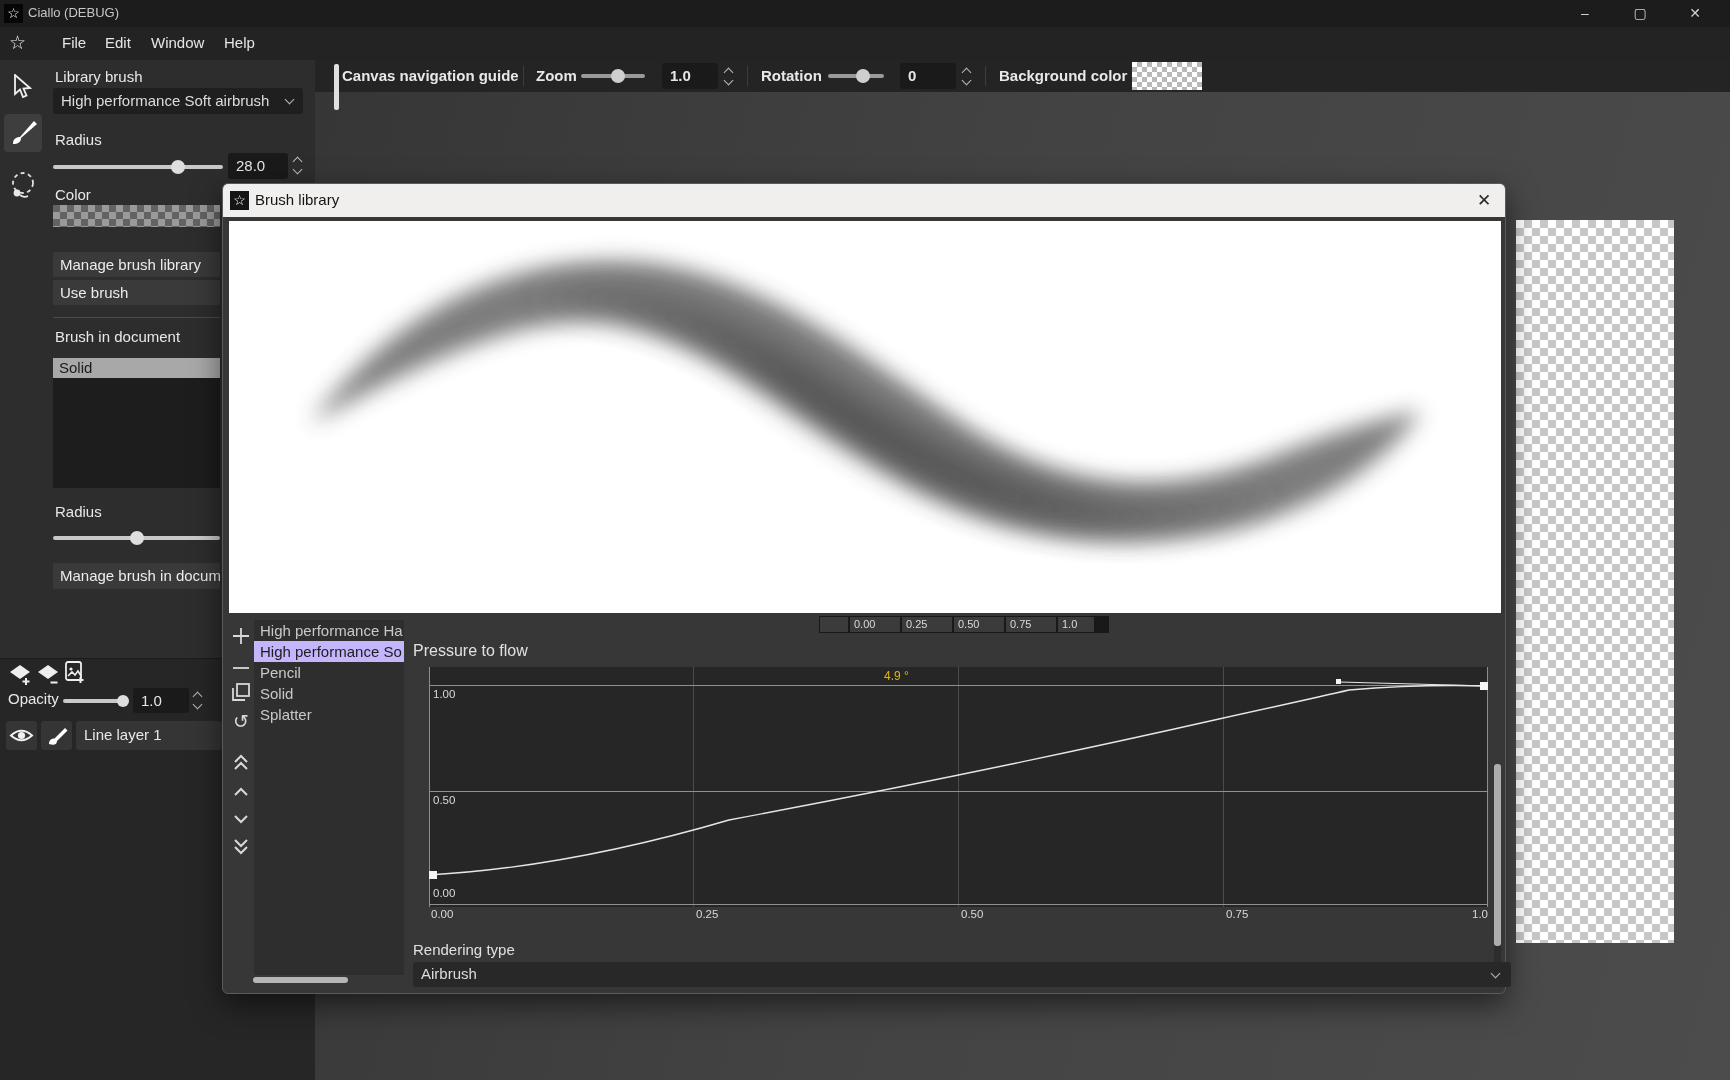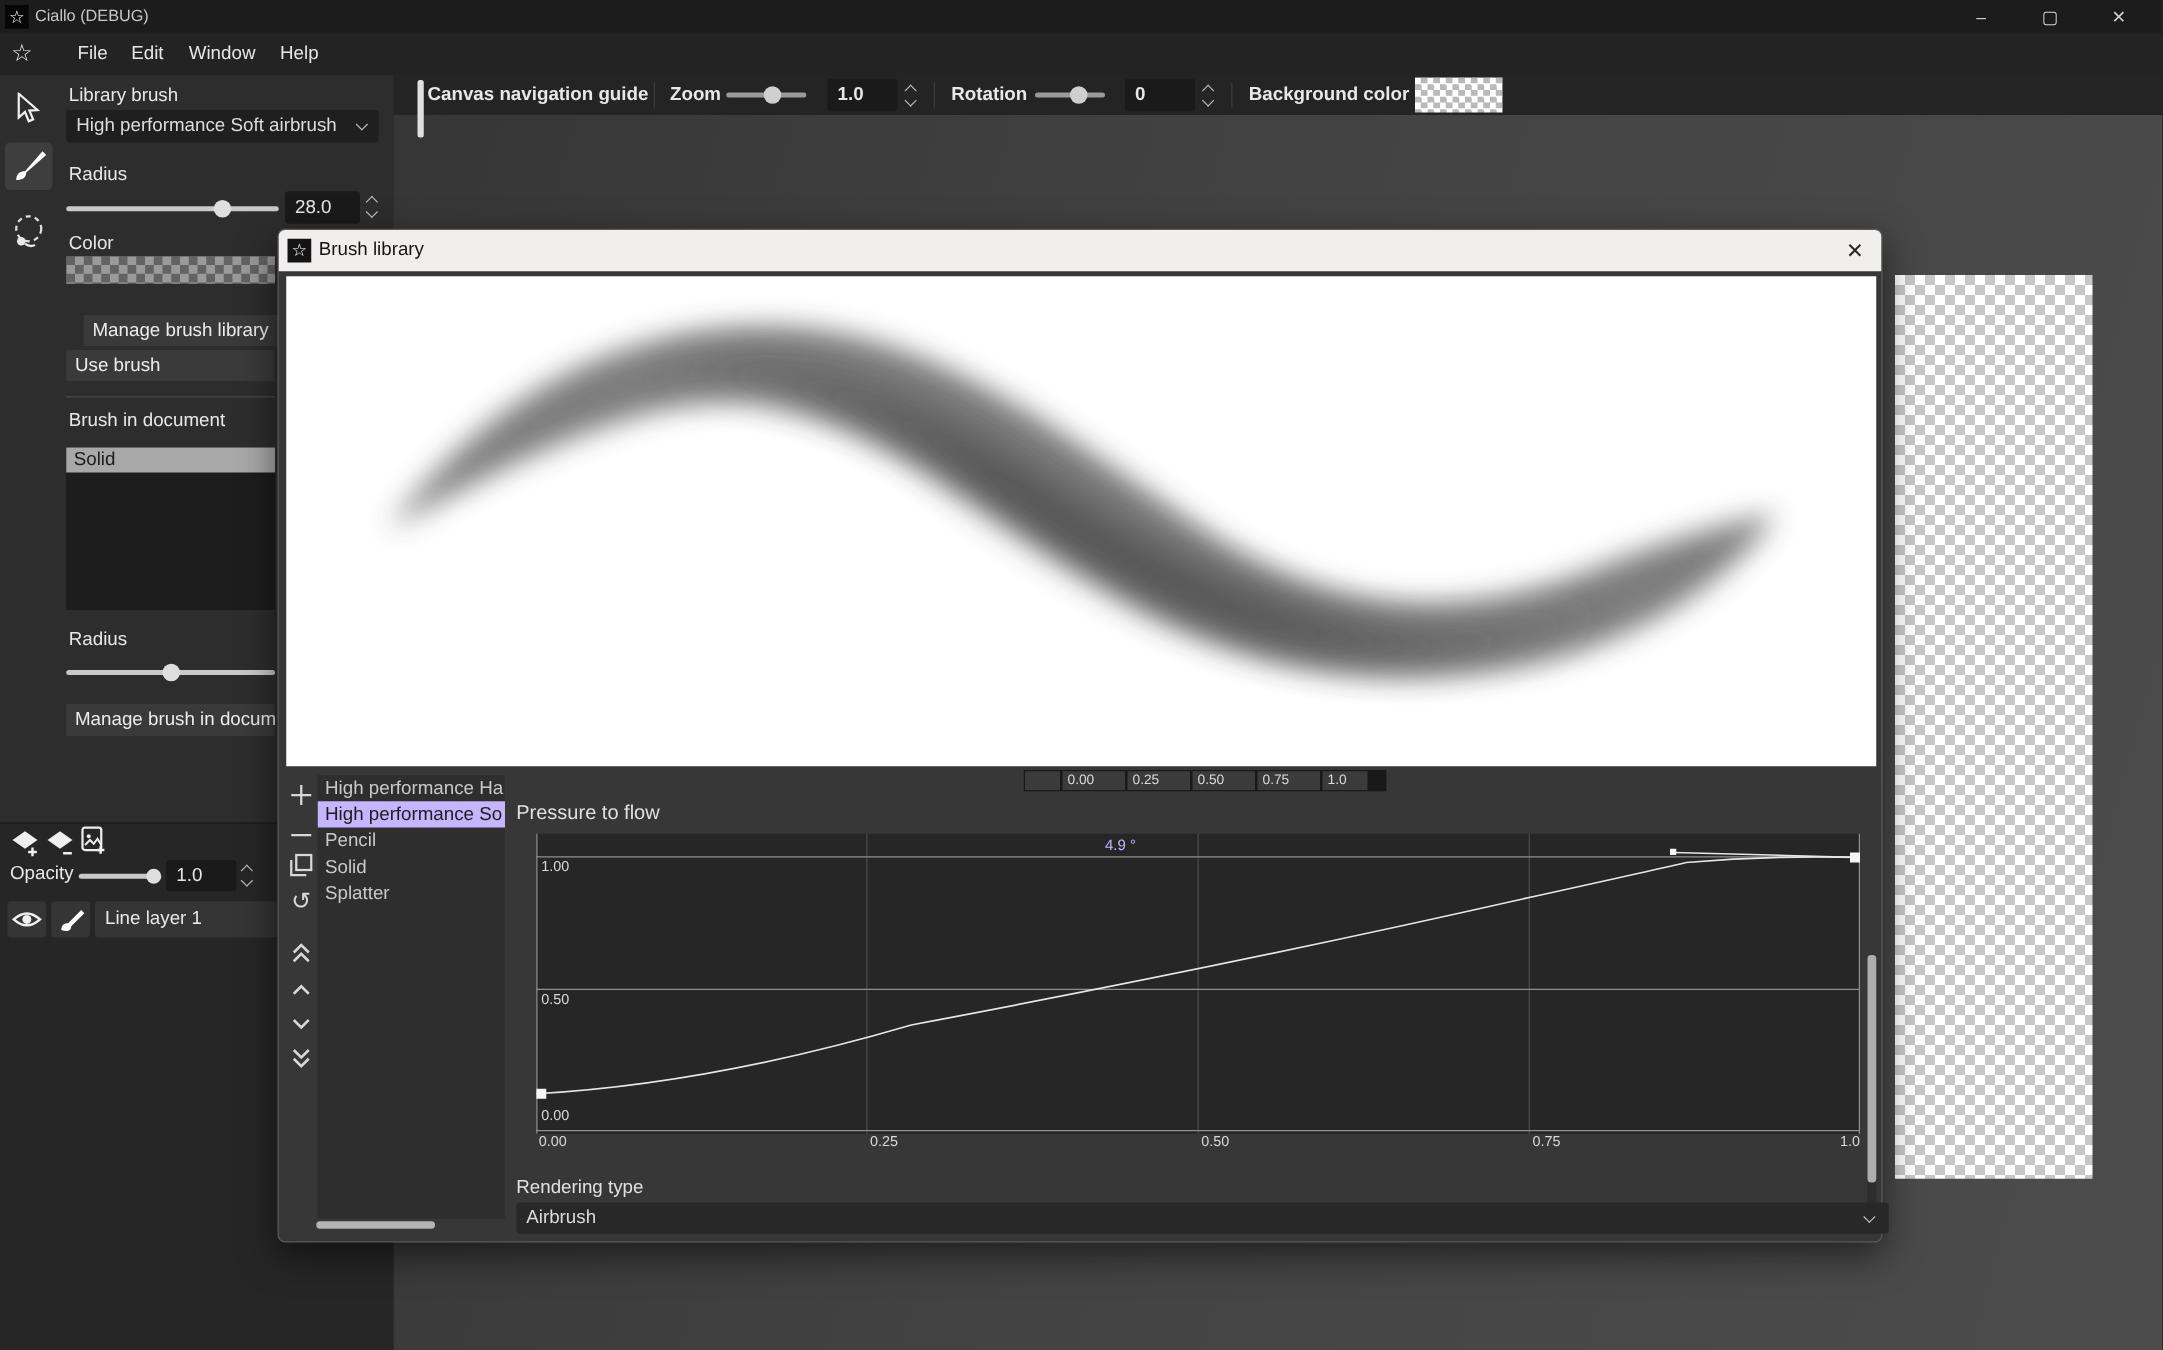--- a/index.html
+++ b/index.html
@@ -74,21 +74,21 @@
   #ruler { left:596px; top:432px; width:290px; height:17px; background:#191919; display:flex; gap:2px; padding:1px; }
   #ruler .seg { background:#3b3b3b; height:15px; font-size:11px; line-height:15px; color:#dadada; padding-left:4px; }
 
   
   #curve-title { left:190px; top:458px; font-size:16px; color:#e0e0e0; }
   #plot { left:206px; top:483px; width:1059px; height:240px; background:#262626; }
   .vgrid { position:absolute; top:0; bottom:0; width:1px; background:#4b4b4b; }
   .vgrid.edge { background:#8d8d8d; }
   .hgrid { position:absolute; left:0; right:0; height:1px; background:#909090; }
   .ytick { position:absolute; left:4px; font-size:11.5px; color:#d8d8d8; }
-  #plot-annot { position:absolute; left:455px; top:2px; font-size:12px; color:#c4b5fd; }
+  #plot-annot { position:absolute; left:455px; top:2px; font-size:12px; color:#eab308; }
   #xticks { left:206px; top:724px; width:1059px; height:16px; font-size:11.5px; color:#d8d8d8; }
   #dlg-vscroll { left:1271px; top:580px; width:7px; height:182px; background:#aeaeae; border-radius:3px; }
   #dlg-vscroll-track { left:1271px; top:760px; width:7px; height:34px; background:#2d2d2d; border-radius:3px; }
   #rt-label { left:190px; top:757px; font-size:15px; color:#e0e0e0; }
   #rt-dropdown { left:190px; top:778px; width:1098px; height:25px; background:#282828; border-radius:3px; font-size:15px; color:#dcdcdc; }
 </style>
 </head>
 <body>
 
 <div id="stage">
@@ -143,21 +143,21 @@
       <span class="vb-text">28.0</span>
     </div>
     <div class="abs spin" style="left:292px; top:93px; height:26px;">
       <span class="chev up" style="left:2px; top:5px;"></span>
       <span class="chev down" style="left:2px; top:13px;"></span>
     </div>
 
     <div class="abs label" style="left:55px; top:126px;">Color</div>
     <div class="abs swatch-gray" style="left:53px; top:145px; width:167px; height:22px;"></div>
 
-    <div class="abs panelbtn" style="left:67px; top:192px; width:167px; height:25px;">
+    <div class="abs panelbtn" style="left:53px; top:192px; width:167px; height:25px;">
       <span class="pb-text">Manage brush library</span>
     </div>
     <div class="abs panelbtn" style="left:53px; top:220px; width:167px; height:25px;">
       <span class="pb-text">Use brush</span>
     </div>
 
     <div class="abs divline" style="left:53px; top:257px; width:167px;"></div>
 
     <div class="abs label" style="left:55px; top:268px;">Brush in document</div>
     <div class="abs listbox" style="left:53px; top:298px; width:167px; height:130px;">

